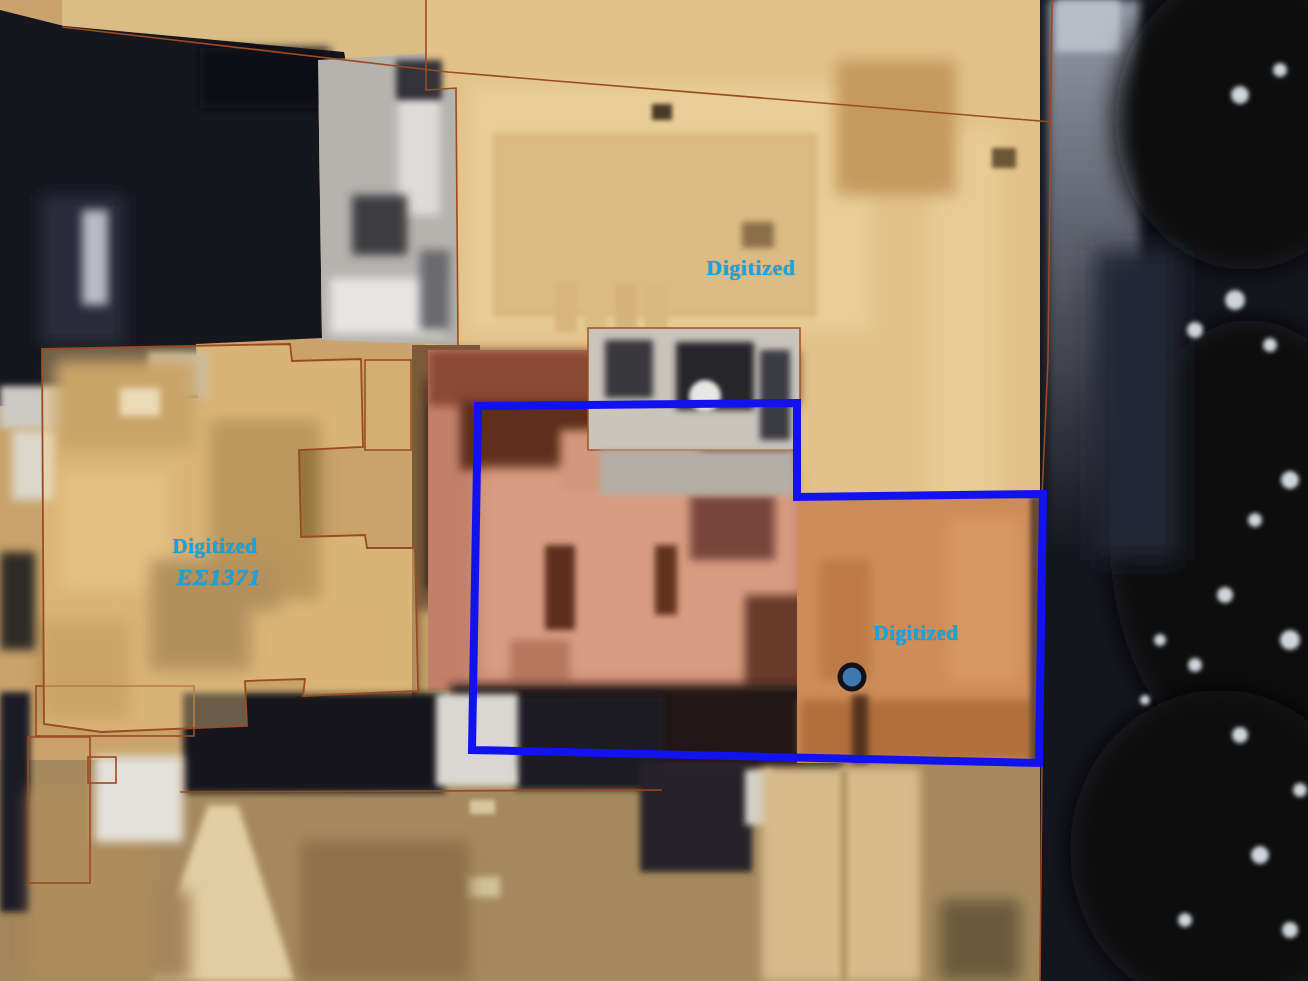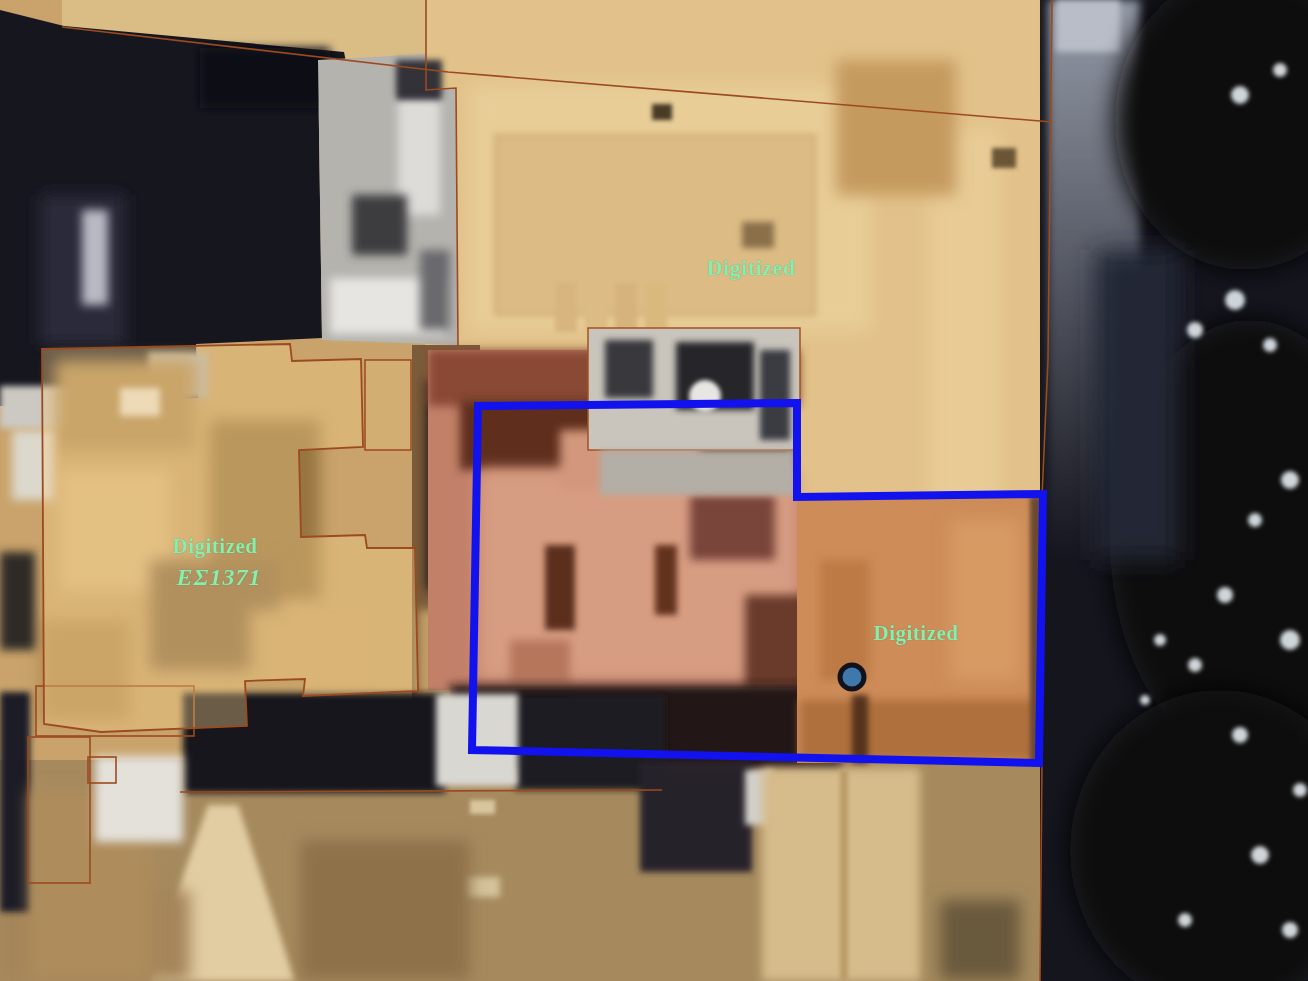--- a/index.html
+++ b/index.html
@@ -3,21 +3,21 @@
 <meta charset="utf-8">
 <style>
   html,body{margin:0;padding:0;background:#000;}
   .stage{
     position:relative;width:1308px;height:981px;overflow:hidden;
     font-family:"Liberation Serif","DejaVu Serif",serif;
   }
   .stage svg{position:absolute;left:0;top:0;display:block;}
   .map-label{
     position:absolute;transform:translate(-50%,-50%);
-    font-weight:bold;color:#86efac;white-space:nowrap;
+    font-weight:bold;color:#0ea5e9;white-space:nowrap;
     text-shadow:0 0 1px rgba(70,70,80,.55);
     letter-spacing:.5px;user-select:none;
   }
   .lbl-top   {left:751px;top:268px;font-size:22px;}
   .lbl-left1 {left:215px;top:546px;font-size:21px;}
   .lbl-left2 {left:219px;top:577px;font-size:24px;font-style:italic;letter-spacing:1px;}
   .lbl-right {left:916px;top:633px;font-size:21px;}
 </style>
 </head>
 <body>

